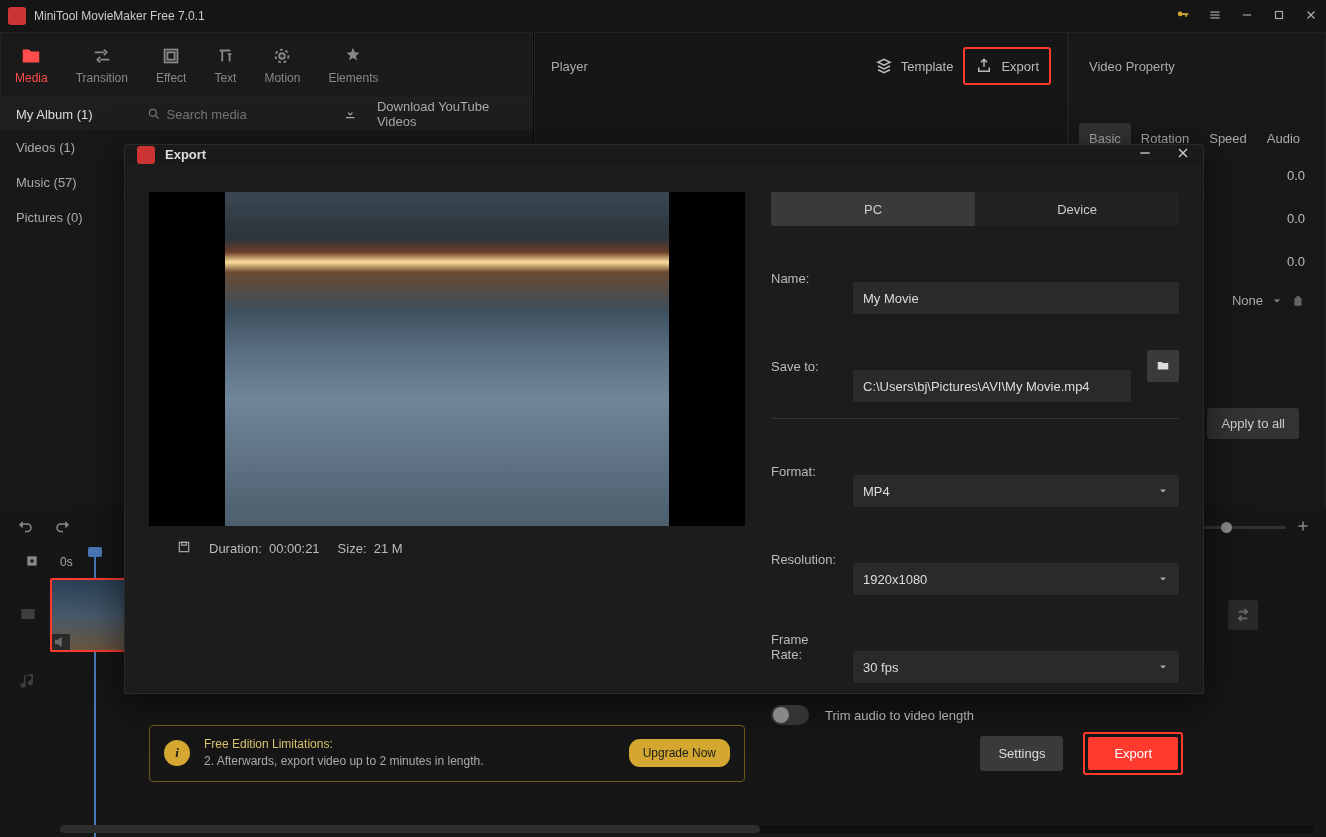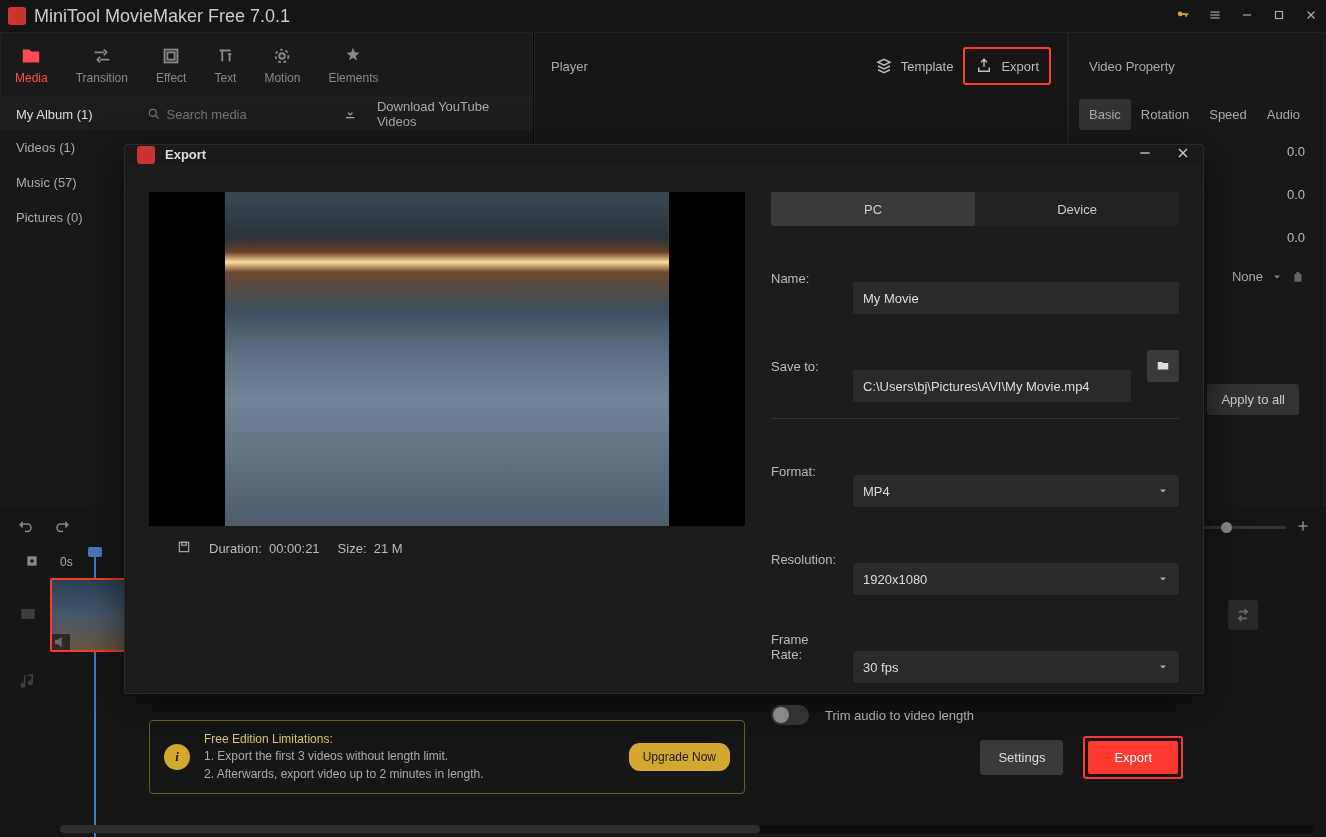--- a/index.html
+++ b/index.html
@@ -1,21 +1,21 @@
 <!DOCTYPE html>
 <html><head>
 <meta charset="utf-8">
 <style>
 * { margin: 0; padding: 0; box-sizing: border-box; font-family: -apple-system, BlinkMacSystemFont, "Segoe UI", Arial, sans-serif; }
 body { background: #0a0a0a; width: 1326px; height: 837px; overflow: hidden; position: relative; color: #aaa; font-size: 13px; }
 
 
 .titlebar { height: 32px; background: #151515; display: flex; align-items: center; padding: 0 8px; }
 .titlebar .logo { width: 18px; height: 18px; background: #cc3333; border-radius: 3px; margin-right: 8px; }
-.titlebar .title { color: #ccc; font-size: 18px; flex: 1; }
+.titlebar .title { color: #ccc; font-size: 12px; flex: 1; }
 .titlebar .win-controls { display: flex; gap: 18px; align-items: center; }
 .titlebar .key-icon { color: #d4a830; }
 .titlebar svg { width: 14px; height: 14px; }
 
 
 .main-content { display: flex; height: calc(100% - 32px); background: #181818; }
 .left-panel { width: 534px; display: flex; flex-direction: column; border-right: 1px solid #0a0a0a; }
 .toolbar-tabs { height: 66px; display: flex; background: #1a1a1a; border: 1px solid #222; }
 .tab { display: flex; flex-direction: column; align-items: center; justify-content: center; padding: 0 14px; color: #888; cursor: pointer; gap: 4px; }
 .tab.active { color: #ff4d4d; }
@@ -36,21 +36,21 @@
 .center-panel { flex: 1; background: #161616; border: 1px solid #222; display: flex; flex-direction: column; }
 .player-header { height: 66px; display: flex; align-items: center; padding: 0 16px; }
 .player-header .pl-label { flex: 1; color: #aaa; }
 .player-header .hbtn { display: flex; align-items: center; gap: 8px; padding: 8px 10px; color: #bbb; cursor: pointer; }
 .player-header .export-btn { border: 2px solid #ff3b30; border-radius: 3px; }
 .player-header svg { width: 18px; height: 18px; }
 
 
 .right-panel { width: 258px; background: #181818; border: 1px solid #222; }
 .rp-header { height: 66px; display: flex; align-items: center; padding: 0 20px; color: #aaa; }
-.prop-tabs { display: flex; gap: 0; padding: 0 10px; }
+.prop-tabs { display: flex; gap: 0; padding: 0 10px; margin-top: 24px; }
 .prop-tab { padding: 8px 10px; color: #aaa; cursor: pointer; }
 .prop-tab.active { background: #333; border-radius: 3px; }
 .prop-row { display: flex; justify-content: flex-end; padding: 14px 20px; color: #bbb; }
 .prop-row .val { min-width: 30px; text-align: right; }
 .prop-sel-row { display: flex; align-items: center; justify-content: flex-end; gap: 8px; padding: 10px 20px; }
 .apply-btn { background: #333; padding: 8px 14px; border-radius: 3px; float: right; margin: 90px 26px 16px 0; color: #ccc; cursor: pointer; }
 
 
 .timeline-area { position: absolute; left: 0; bottom: 0; width: 1326px; height: 330px; background: #161616; }
 .tl-toolbar { height: 42px; display: flex; align-items: center; padding: 0 16px; gap: 20px; }
@@ -432,21 +432,20 @@
         <span>Trim audio to video length</span>
       </div>
     </div>
   </div>
 
   <div class="dlg-footer">
     <div class="limit-box">
       <div class="info-badge">i</div>
       <div class="limit-text">
         <div class="heading">Free Edition Limitations:</div>
-        <div>1. Export the first 3 videos without length limit.</div>
         <div>2. Afterwards, export video up to 2 minutes in length.</div>
       </div>
       <div class="upgrade-btn">Upgrade Now</div>
     </div>
     <div class="footer-actions">
       <div class="btn-settings">Settings</div>
       <div class="btn-export-wrap">
         <div class="btn-export">Export</div>
       </div>
     </div>

